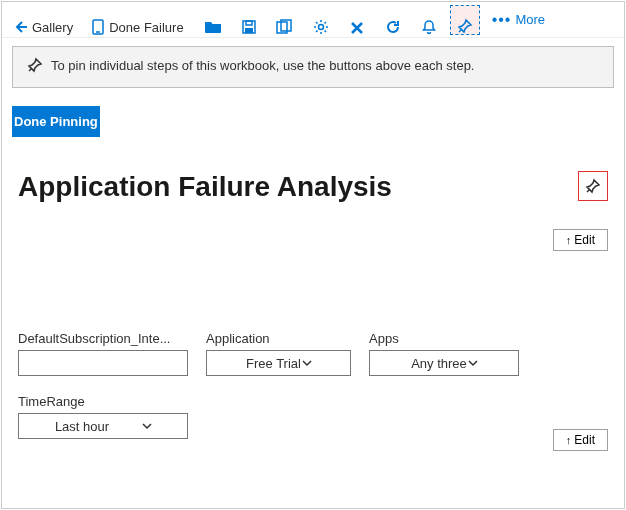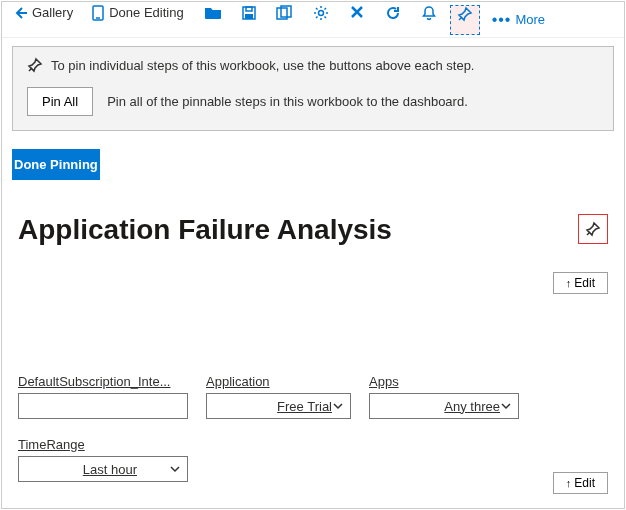--- a/index.html
+++ b/index.html
@@ -23,21 +23,21 @@
   .toolbar {
     display: flex;
     align-items: center;
     height: 36px;
     padding: 0 6px;
     border-bottom: 1px solid #eee;
     gap: 0;
   }
   .tb-btn {
     display: inline-flex;
-    align-items: flex-start;
+    align-items: flex-end;
     justify-content: center;
     height: 30px;
     min-width: 30px;
     padding: 0 4px;
     color: #0078d4;
     cursor: pointer;
   }
   .tb-btn svg { display: block; }
   .tb-label { color: #323130; font-size: 13px; padding-left: 4px; padding-right: 10px; cursor: pointer; }
   .tb-btn.selected {
@@ -135,21 +135,21 @@
     flex-direction:column;
     gap:4px;
   }
   .param label { font-size:13px; color:#323130; }
   .field {
     border:1px solid #767676;
     height:26px;
     background:#fff;
     display:flex;
     align-items:center;
-    justify-content:flex-end;
+    justify-content:center;
     padding: 0 6px 0 8px;
     font-size:13px;
     color:#323130;
     cursor:pointer;
   }
   .p1 { width:170px; }
   .p2 { width:145px; }
   .p3 { width:150px; }
   .p4 { width:170px;gap:32px; }
   .chev { width:12px; height:12px; }
@@ -166,21 +166,21 @@
           <path d="M10 3 L5 8 L10 13"></path>
           <path d="M5 8 H15"></path>
         </svg>
       <span class="tb-label">Gallery</span>
     </div>
     <div class="tb-btn">
       <svg width="14" height="16" viewBox="0 0 14 16" fill="none" stroke="#0078d4" stroke-width="1.5">
           <rect x="2" y="1" width="10" height="14" rx="1"></rect>
           <line x1="5" y1="13" x2="9" y2="13"></line>
         </svg>
-      <span class="tb-label">Done Editing</span>
+      <span class="tb-label">Done Failure</span>
     </div>
     <div class="tb-btn">
       <svg width="18" height="16" viewBox="0 0 18 16" fill="#0078d4">
           <path d="M1 3h6l1.5 2H17v8a1 1 0 0 1-1 1H2a1 1 0 0 1-1-1V3z"></path>
         </svg>
     </div>
     <div class="tb-sep"></div>
     <div class="tb-btn">
       <svg width="16" height="16" viewBox="0 0 16 16" fill="none" stroke="#0078d4" stroke-width="1.5">
           <rect x="2" y="2" width="12" height="12"></rect>
@@ -237,45 +237,41 @@
   </div>
 
   
   <div class="pin-panel">
     <div class="pin-row1">
       <svg width="16" height="16" viewBox="0 0 16 16" fill="none" stroke="#323130" stroke-width="1.5">
           <path d="M9 2l5 5-3 1-3 3-1 3-5-5 3-1 3-3 1-3z"></path>
           <line x1="5" y1="11" x2="2" y2="14"></line>
         </svg>
       <span class="hint-text">To pin individual steps of this workbook, use the buttons above each step.</span>
-    </div>
-    <div class="pin-row2">
-      <button class="btn-outline">Pin All</button>
-      <span class="hint-text">Pin all of the pinnable steps in this workbook to the dashboard.</span>
     </div>
   </div>
   <button class="btn-primary">Done Pinning</button>
 
   
   <div class="section" style="height:110px;">
     <div class="pin-box" style="top:0;">
       <svg width="16" height="16" viewBox="0 0 16 16" fill="none" stroke="#323130" stroke-width="1.5">
           <path d="M9 2l5 5-3 1-3 3-1 3-5-5 3-1 3-3 1-3z"></path>
           <line x1="5" y1="11" x2="2" y2="14"></line>
         </svg>
     </div>
     <button class="edit-btn" style="top:58px;">
       <span class="up">↑</span>
       <span>Edit</span>
     </button>
     <h2 class="page-title">Application Failure Analysis</h2>
   </div>
 
   
-  <div class="section" style="height:120px;text-decoration:underline;">
+  <div class="section" style="height:120px;">
     <div class="params">
       <div class="param">
         <label>DefaultSubscription_Inte...</label>
         <div class="field p1">
           <span></span>
         </div>
       </div>
       <div class="param">
         <label>Application</label>
         <div class="field p2">

